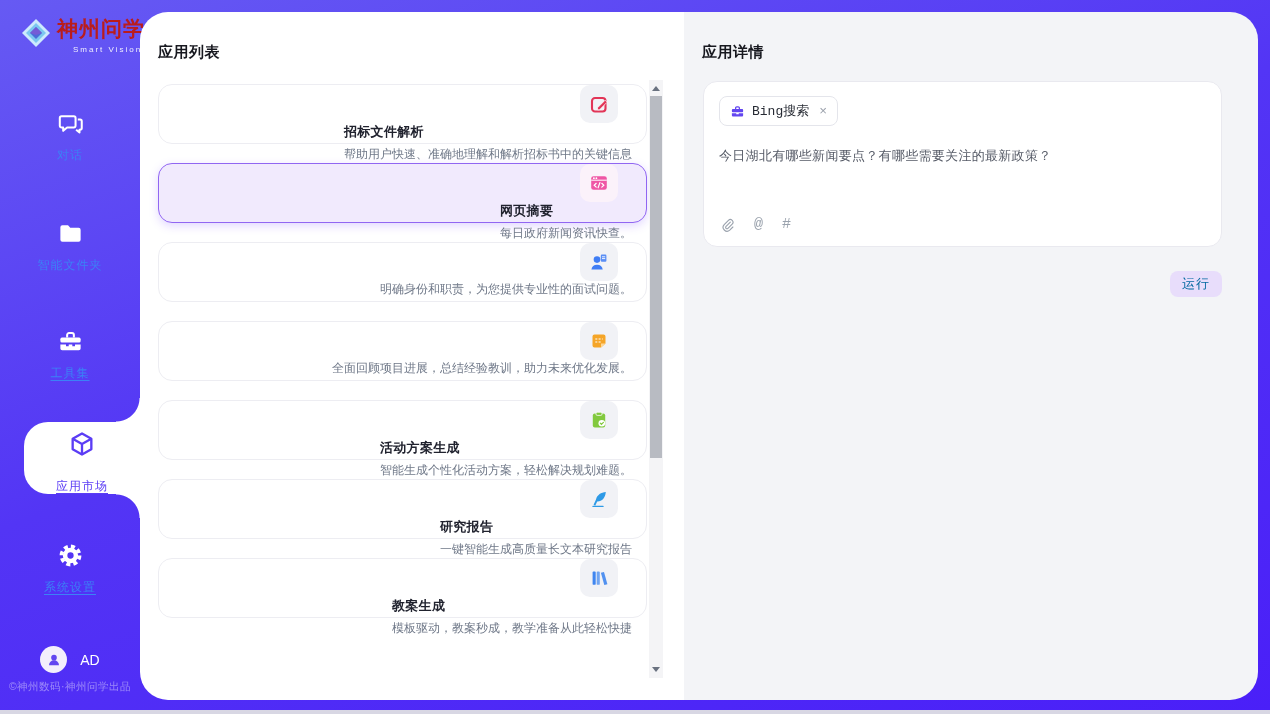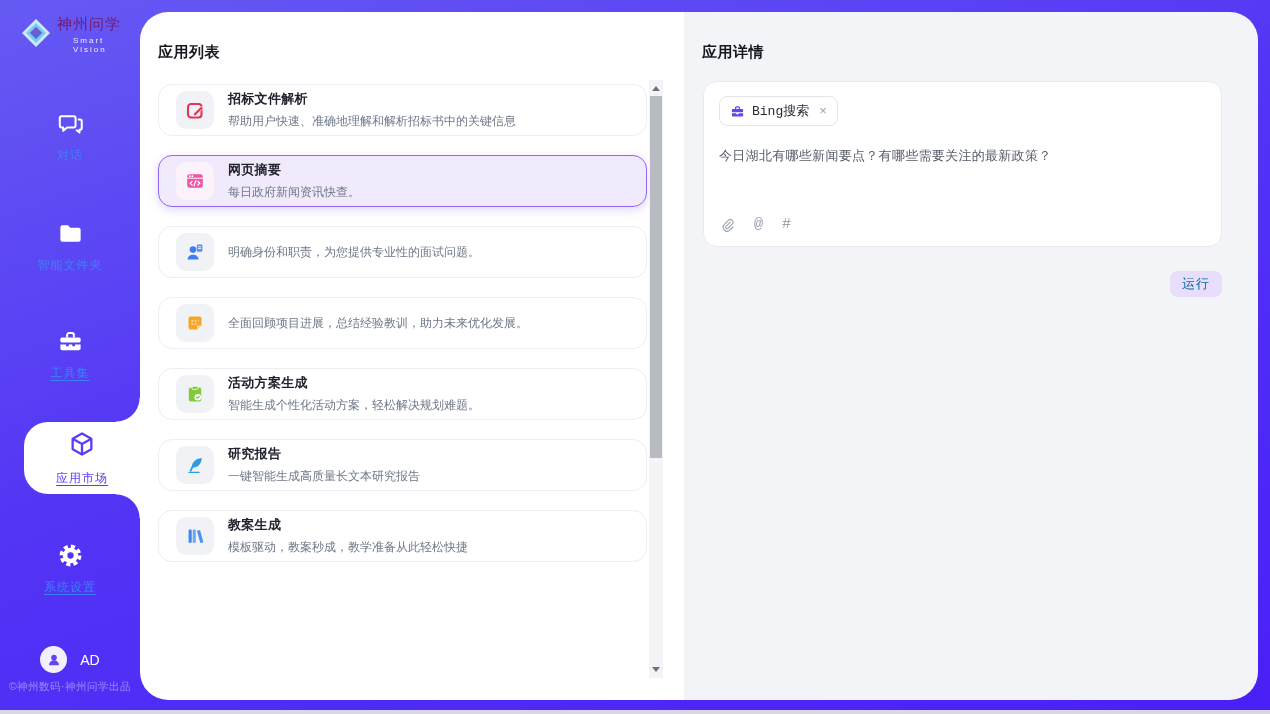--- a/index.html
+++ b/index.html
@@ -5,47 +5,47 @@
   * { margin:0; padding:0; box-sizing:border-box; }
   html,body { width:1270px; height:714px; overflow:hidden; }
   body {
     position:relative;
     font-family:"Liberation Sans","DejaVu Sans",sans-serif;
     background:linear-gradient(160deg,#665af3 0%,#5335f5 45%,#4a1ff8 100%);
   }
   
   .sidebar { position:absolute; left:0; top:0; width:140px; height:714px; }
   .logo { position:absolute; top:15px; left:21px; display:flex; align-items:center; gap:6px; }
-  .logo-cn { font-size:15px; font-weight:normal; color:#701a75; letter-spacing:1px; white-space:nowrap; }
+  .logo-cn { font-size:21px; font-weight:bold; color:#b91c1c; letter-spacing:1px; white-space:nowrap; }
   .logo-en { font-size:8px; color:rgba(255,255,255,.9); letter-spacing:2px; margin-top:2px;padding-left:16px; }
   .nav-item { position:absolute; left:0; width:140px; text-align:center; cursor:pointer; }
   .nav-icon { display:inline-block; height:27px; }
   .nav-label { display:block; font-size:12px; color:#3b82f6; margin-top:6px; letter-spacing:1px; }
   .nav-label.underlined { text-decoration:underline; text-underline-offset:3px; }
   .active-bubble { position:absolute; top:422px; left:24px; width:116px; height:72px;
     background:#fff; border-radius:24px 0 0 24px; text-align:center; padding-top:8px; cursor:pointer; }
-  .active-bubble .nav-label { color:#5b3df5; margin-top:8px; }
+  .active-bubble .nav-label { color:#5b3df5; margin-top:16px; }
   .curve { position:absolute; right:0; width:24px; height:24px; }
   .curve-top { top:398px; background:radial-gradient(circle 24px at 0 0, rgba(255,255,255,0) 23px, #ffffff 24px); }
   .curve-bottom { top:494px; background:radial-gradient(circle 24px at 0 100%, rgba(255,255,255,0) 23px, #ffffff 24px); }
   .user-row { position:absolute; top:646px; left:0; width:140px; display:flex; align-items:center; justify-content:center; gap:13px; }
   .avatar { width:27px; height:27px; border-radius:50%; background:#f3effc; display:flex; align-items:center; justify-content:center; }
   .user-name { color:#fff; font-size:14px; }
   .side-footer { position:absolute; top:680px; left:0; width:140px; text-align:center;
     font-size:10.5px; color:rgba(255,255,255,.42); letter-spacing:.5px; white-space:nowrap; }
   
   .content { position:absolute; left:140px; top:12px; width:1118px; height:688px;
     border-radius:28px; overflow:hidden; display:flex;font-family:Liberation Mono, monospace; }
   .left-panel { width:544px; background:#ffffff; position:relative; flex-shrink:0; }
   .right-panel { flex:1; background:#f3f4f7; position:relative; }
   .panel-title { position:absolute; top:31px; left:18px; font-size:15px; font-weight:bold; color:#17181f; letter-spacing:.5px; }
   
   .cards { position:absolute; top:72px; left:18px; width:489px; }
-  .card { height:52px; border:1px solid #ededf2; border-radius:14px; margin-bottom:19px;
-    display:flex; align-items:center; padding:0 14px 0 17px; background:#fff; cursor:pointer; }
+  .card { height:60px; border:1px solid #ededf2; border-radius:14px; margin-bottom:19px;
+    display:flex; align-items:flex-end; padding:0 14px 0 17px; background:#fff; cursor:pointer;flex-direction:column; }
   .card.selected { background:#f1eafd; border:1.5px solid #9166f2; box-shadow:0 3px 10px rgba(124,77,255,.22); }
   .app-icon { width:38px; height:38px; border-radius:10px; background:#f1f2f6; display:flex;
     align-items:center; justify-content:center; margin-right:14px; flex-shrink:0; }
   .card.selected .app-icon { background:#fbf2fa; }
   .card-texts { min-width:0; }
   .card-title { font-size:13px; font-weight:bold; color:#20222e; margin-bottom:5px; letter-spacing:.3px; }
   .card-desc { font-size:12px; color:#6f7888; white-space:nowrap; }
   
   .scrollbar { position:absolute; top:68px; right:21px; width:14px; height:598px; background:#f4f4f6; }
   .sb-up, .sb-down { position:absolute; left:3px; width:0; height:0; cursor:pointer;

